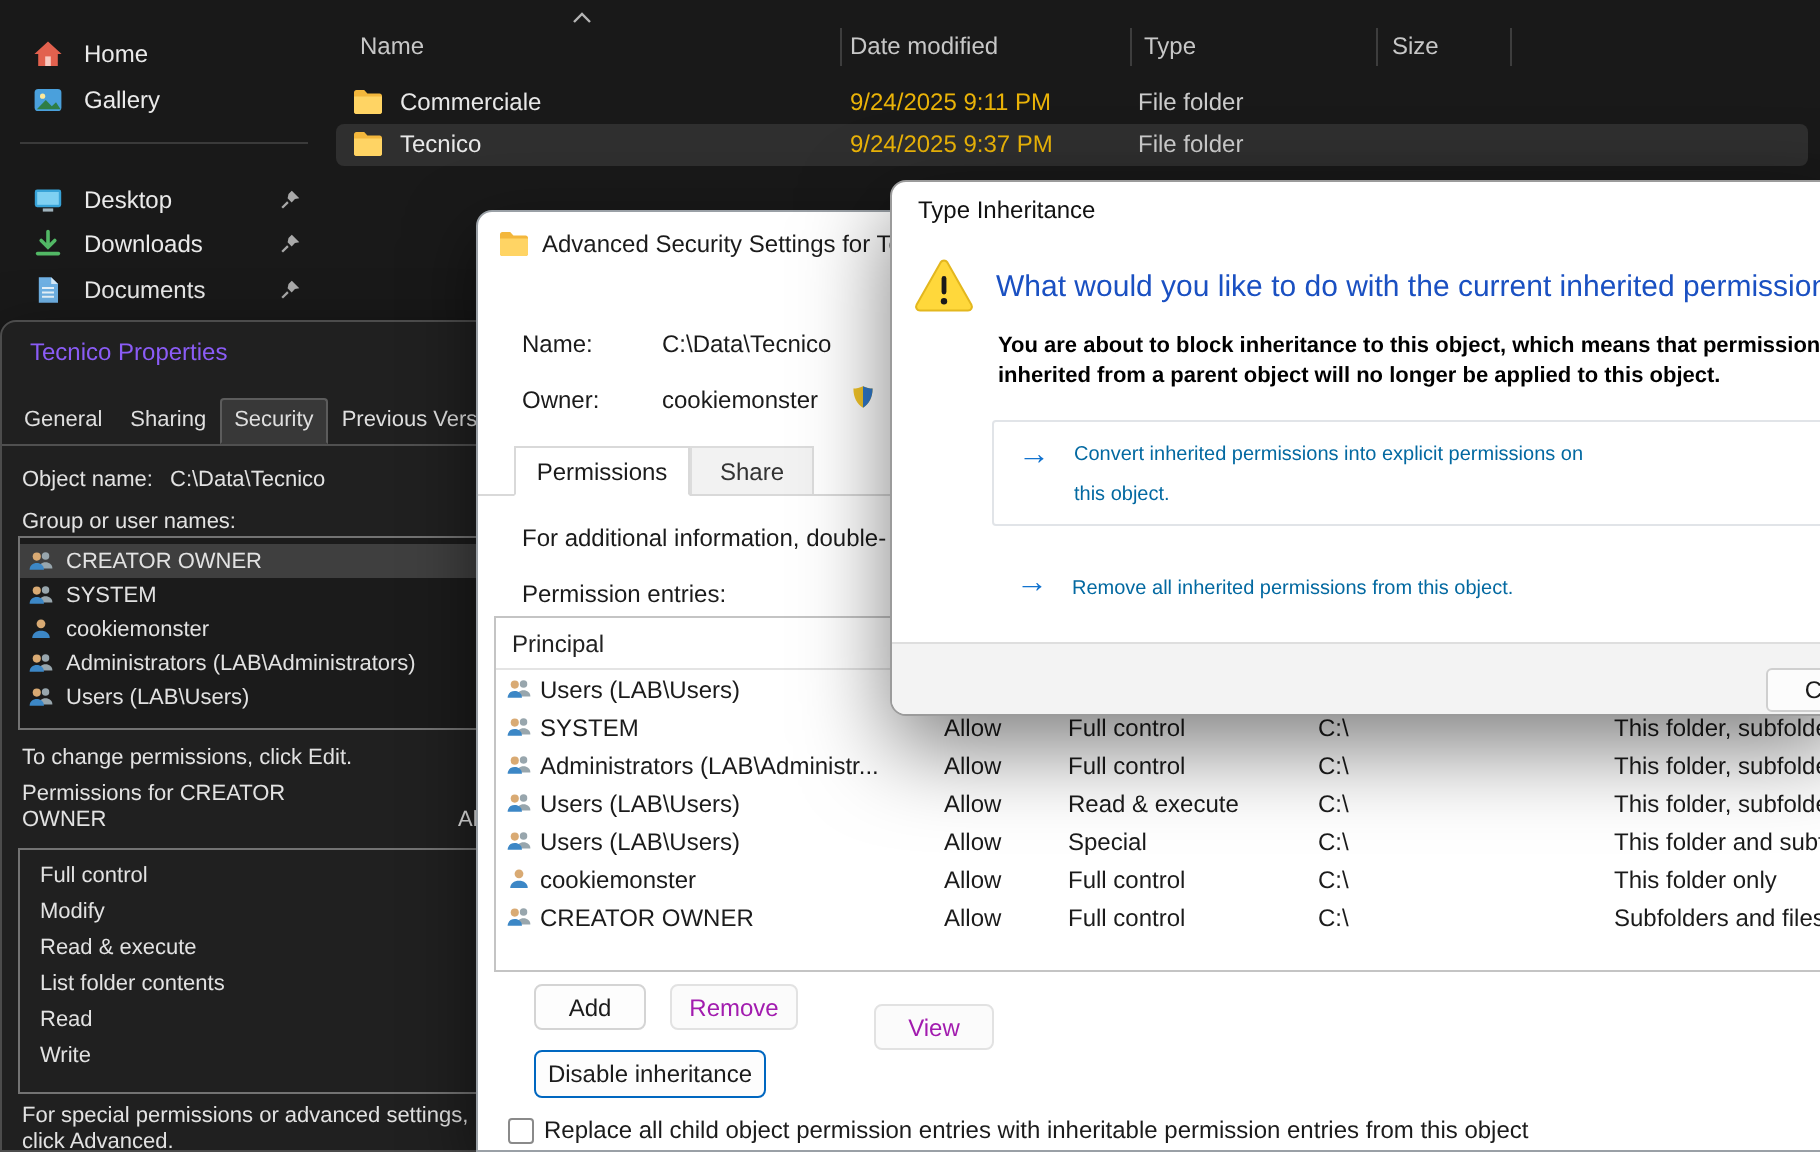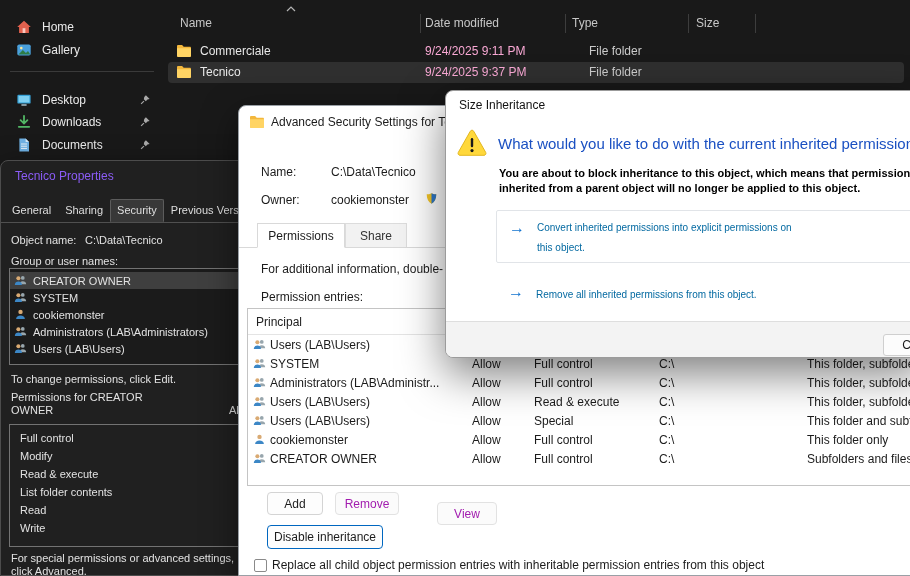--- a/index.html
+++ b/index.html
@@ -14,22 +14,22 @@
   .side-item .pin{position:absolute;right:9px;top:6px}
   .side-sep{position:absolute;left:10px;right:12px;top:71px;height:1px;background:#3a3a3a}
   .ex-header{position:absolute;left:166px;top:12px;right:0;height:24px;font-size:12px;color:#c7c7c7}
   .ex-col{position:absolute;top:4px;white-space:nowrap}
   .ex-sep{position:absolute;top:2px;width:1px;height:19px;background:#3d3d3d}
   .ex-caret{position:absolute;left:120px;top:-6px}
   .ex-row{position:absolute;left:168px;right:6px;height:21px;font-size:12px;color:#e8e8e8;border-radius:4px}
   .ex-row.sel{background:#2f2f2f}
   .ex-row .ficon{position:absolute;left:8px;top:2px}
   .ex-row .fname{position:absolute;left:32px;top:3px}
-  .ex-row .fdate{position:absolute;left:257px;top:3px;color:#f9a8d4}
-  .ex-row .ftype{position:absolute;left:421px;top:3px;color:#cbcbcb}
+  .ex-row .fdate{position:absolute;left:257px;top:3px;color:#eab308}
+  .ex-row .ftype{position:absolute;left:401px;top:3px;color:#cbcbcb}
   
   .props{position:absolute;left:0;top:160px;width:258px;height:416px;background:#202020;border:1px solid #4c4c4c;border-radius:8px 8px 0 0;box-shadow:0 10px 30px rgba(0,0,0,.55);z-index:10;color:#e2e2e2;font-size:11px}
   .props .ptitle{position:absolute;left:14px;top:8px;font-size:12px;color:#8b5cf6;white-space:nowrap}
   .ptabs{position:absolute;left:4px;top:38px;right:0;height:23px;display:flex;overflow:hidden}
   .ptab{padding:4px 6px 0;font-size:11px;color:#dfdfdf;border:1px solid transparent;white-space:nowrap}
   .ptab.active{background:#383838;border-color:#5c5c5c;border-bottom-color:#383838;border-radius:2px 2px 0 0}
   .ptabline{position:absolute;left:0;right:0;top:61px;height:1px;background:#505050}
   .pl{position:absolute;white-space:nowrap}
   .pgbox{position:absolute;left:8px;top:107px;width:242px;height:97px;background:#1b1b1b;border:1px solid #737373;padding-top:3px;overflow:hidden}
   .pg-item{height:17px;display:flex;align-items:center;gap:6px;padding-left:4px;font-size:11px;white-space:nowrap}
@@ -379,21 +379,21 @@
     <div class="lbtn" style="left:28px;top:386px;width:56px">Add</div>
     <div class="lbtn disabled" style="left:96px;top:386px;width:64px">Remove</div>
     <div class="lbtn disabled" style="left:198px;top:396px;width:60px">View</div>
     <div class="lbtn accent" style="left:28px;top:419px;width:116px;height:24px">Disable inheritance</div>
 
     <div class="chk"></div>
     <div class="chklabel">Replace all child object permission entries with inheritable permission entries from this object</div>
   </div>
 
   <div class="block">
-    <div class="btitle">Size Inheritance</div>
+    <div class="btitle">Type Inheritance</div>
     <svg class="warn" width="32" height="32">
         <use href="#i-warn"></use>
       </svg>
     <div class="heading">What would you like to do with the current inherited permissions?</div>
     <div class="bline" style="top:76px">You are about to block inheritance to this object, which means that permissions</div>
     <div class="bline" style="top:91px">inherited from a parent object will no longer be applied to this object.</div>
 
     <div class="cmdbox">
       <span class="cmdarrow" style="left:12px;top:8px">→</span>
       <div class="cmdtext" style="left:40px;top:7px">

